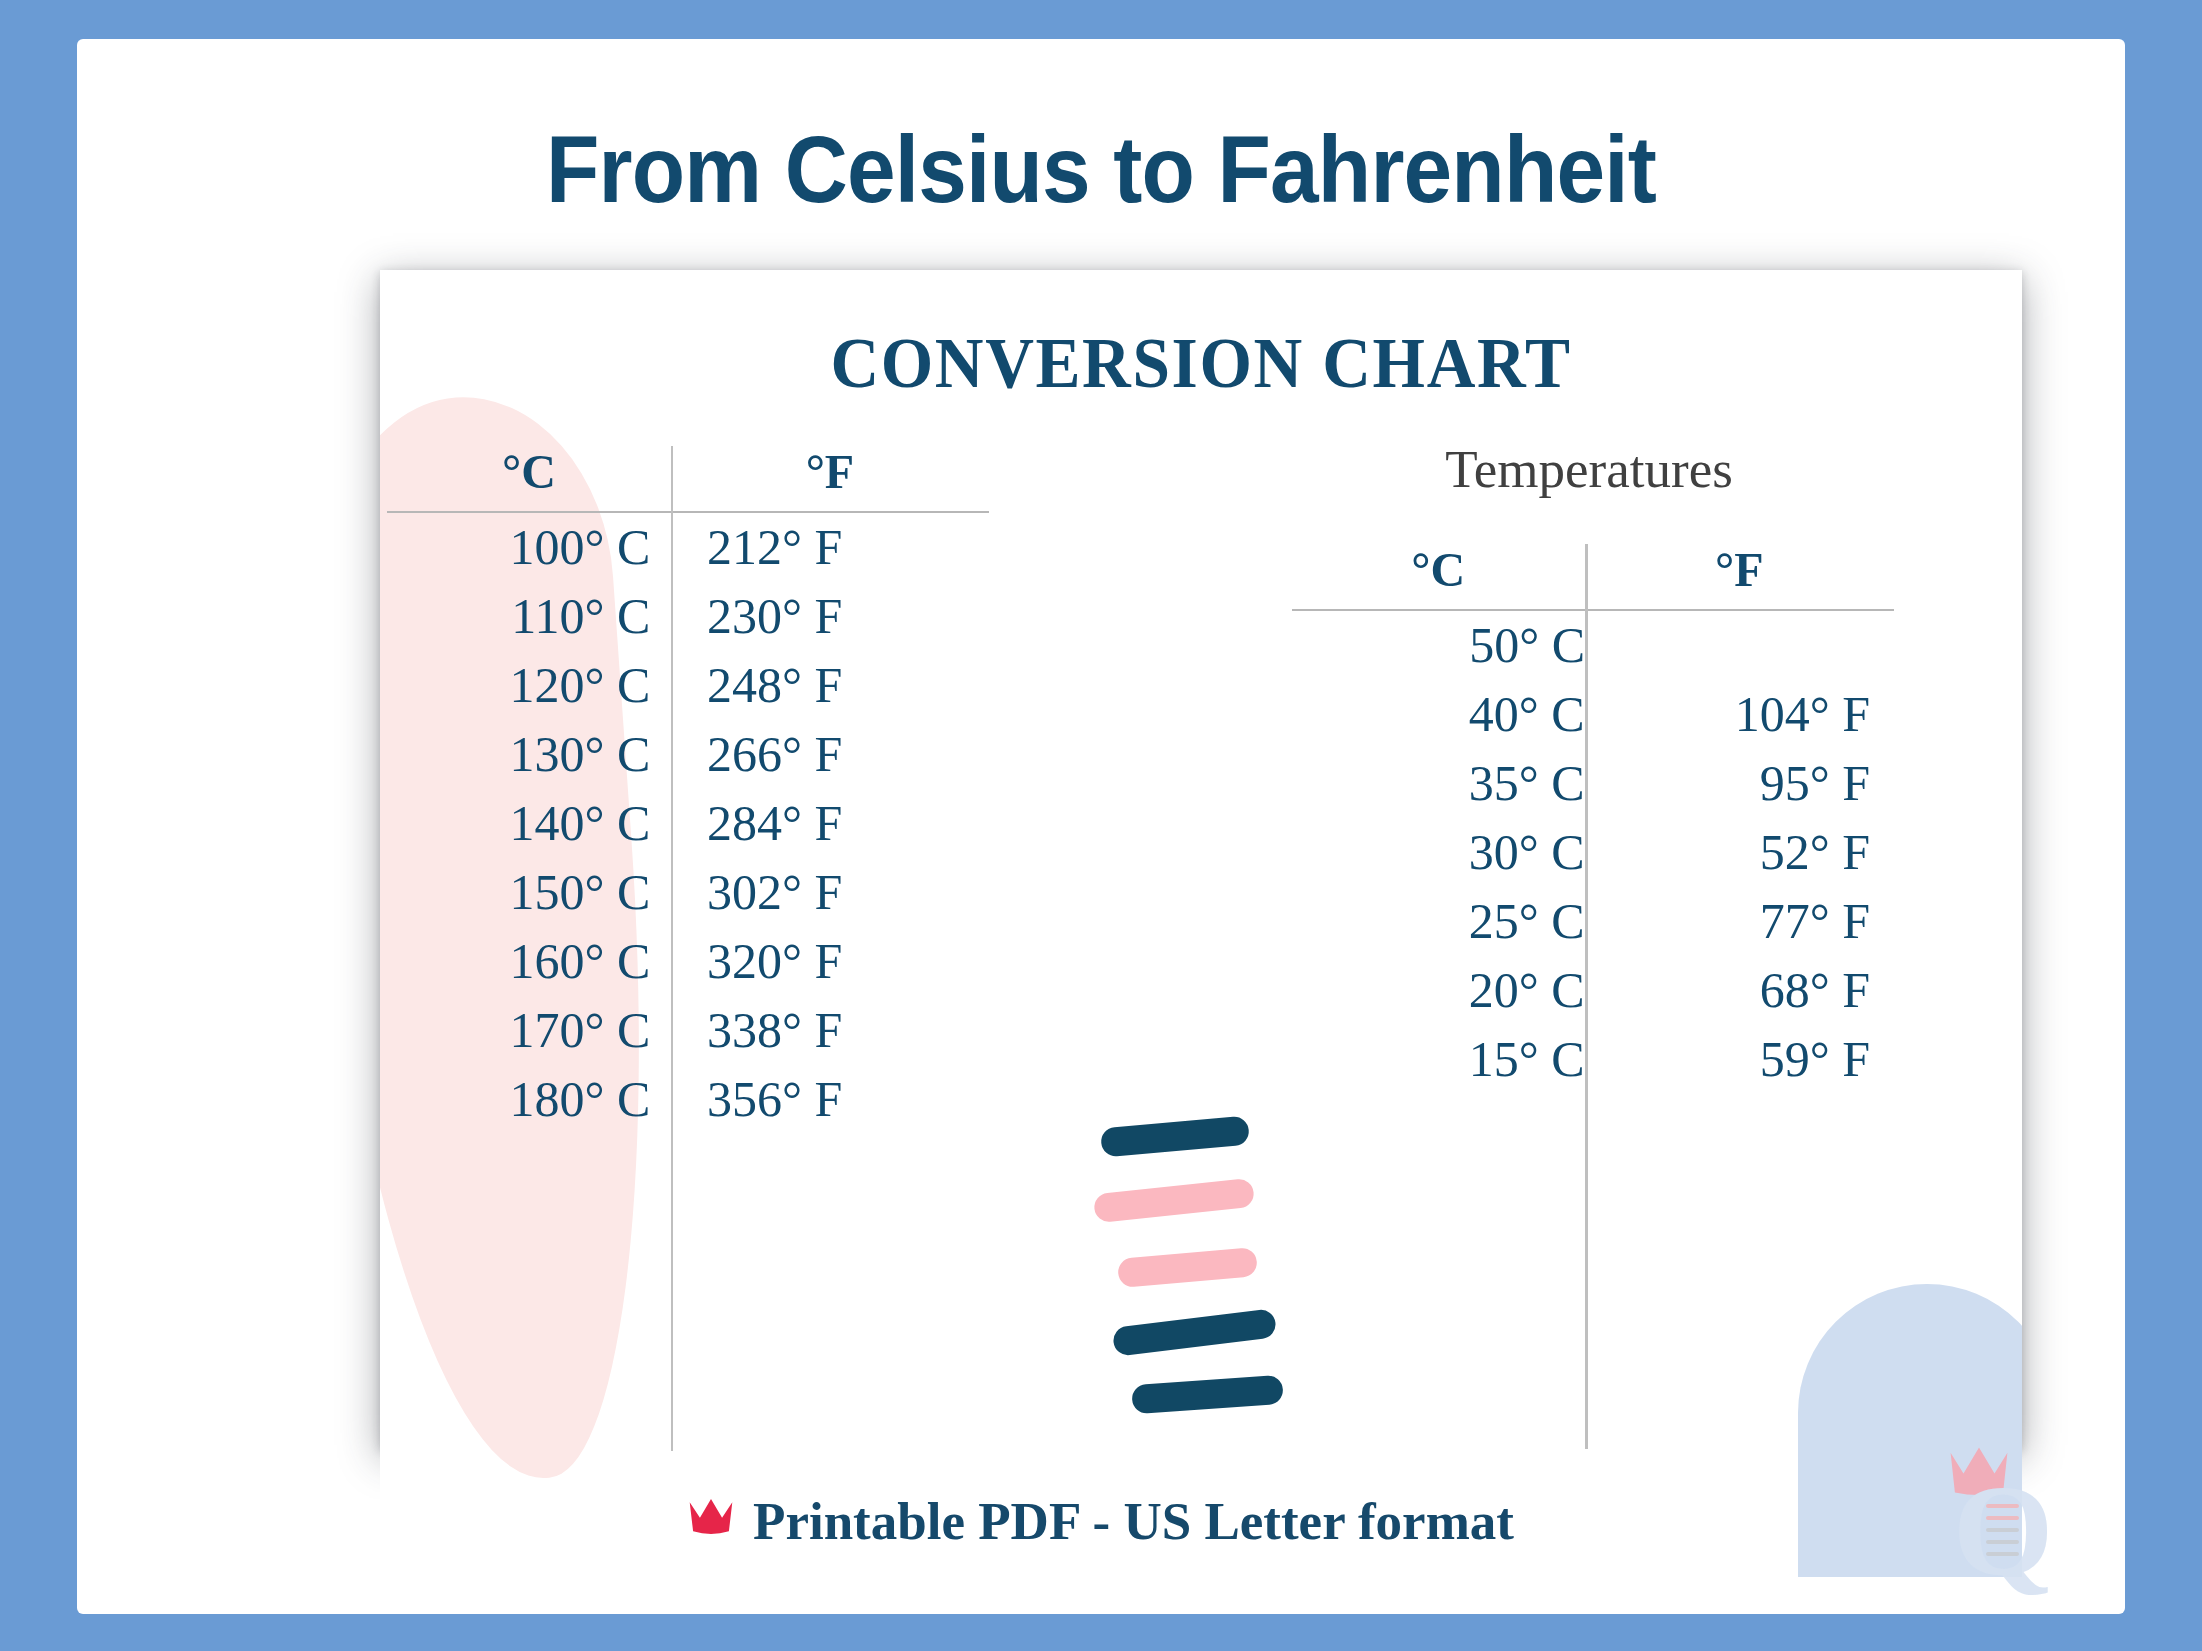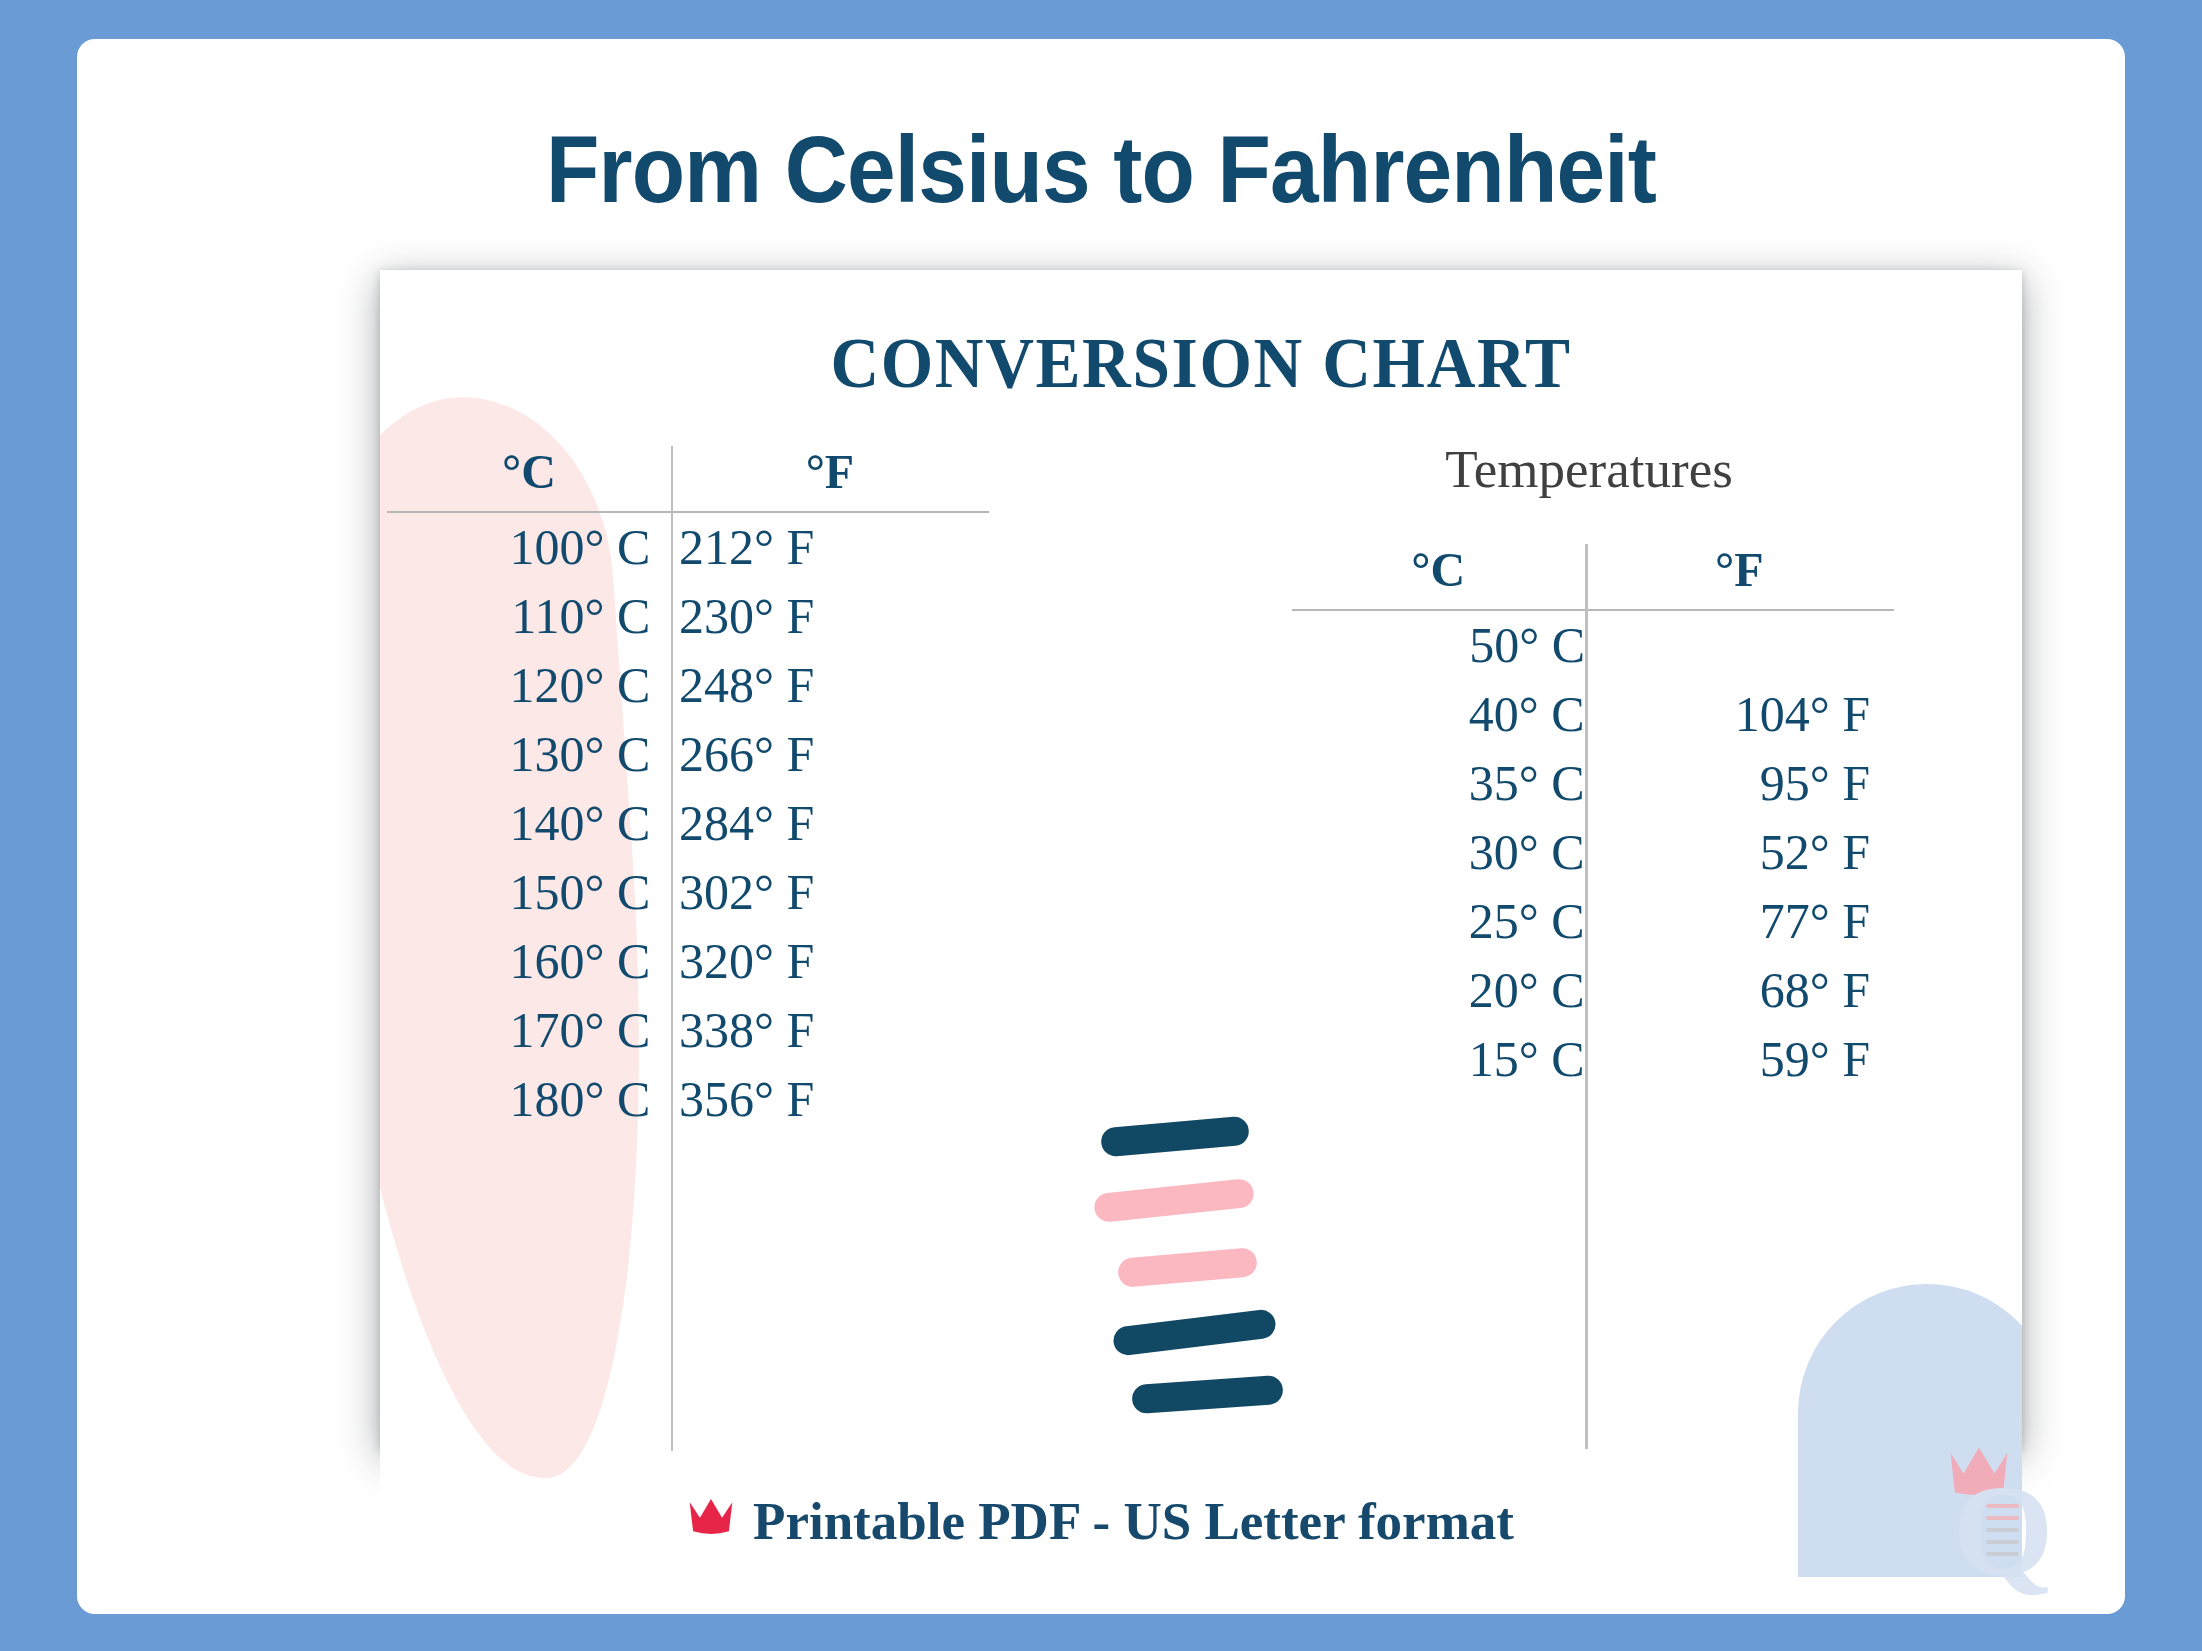--- a/index.html
+++ b/index.html
@@ -24,21 +24,21 @@
   }
 
   
   #card {
     position: absolute;
     left: 77px;
     top: 39px;
     width: 2048px;
     height: 1575px;
     background: #ffffff;
-    border-radius: 18px;
+    border-radius: 6px;
     overflow: hidden;
   }
 
   
   #title {
     position: absolute;
     left: 0;
     top: 76px;
     width: 2048px;
     text-align: center;
@@ -145,21 +145,21 @@
     width: 2.6px;
     background: #BFBFBF;
   }
 
   
   #tbl-left { left: 6.9px; top: 176px; width: 602px; }
   #tbl-left .hc.c1 { width: 284px; }
   #tbl-left .hc.c2 { width: 318px; }
   #tbl-left .hrule { width: 602px; }
   #tbl-left .cell.c1 { width: 284px; text-align: right; padding-right: 20.6px; box-sizing: border-box; }
-  #tbl-left .cell.c2 { width: 318px; text-align: left;  padding-left: 8px; box-sizing: border-box; }
+  #tbl-left .cell.c2 { width: 318px; text-align: left;  padding-left: 36px; box-sizing: border-box; }
   #tbl-left .vline { left: 284px; top: 0; height: 1005px; }
 
   
   #tbl-right { left: 912px; top: 274px; width: 602px; }
   #tbl-right .hc.c1 { width: 293px; }
   #tbl-right .hc.c2 { width: 310px; }
   #tbl-right .hrule { width: 602px; }
   #tbl-right .cell.c1 { width: 293px; text-align: right; box-sizing: border-box; }
   #tbl-right .cell.c2 { width: 310px; text-align: right; padding-right: 24px; box-sizing: border-box; }
   #tbl-right .vline { left: 293px; top: 0; height: 905px; }

